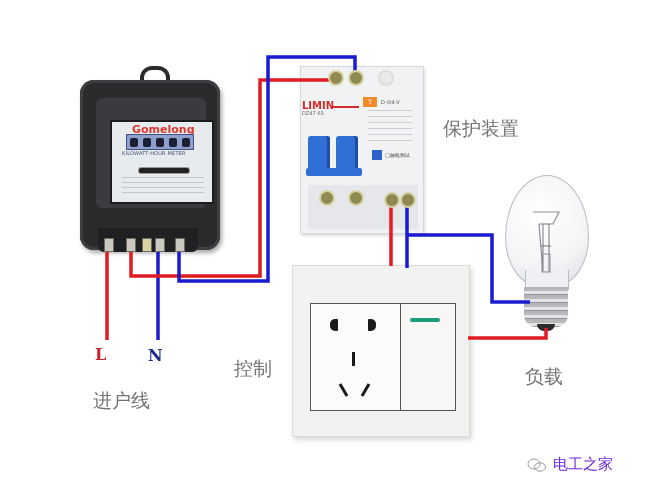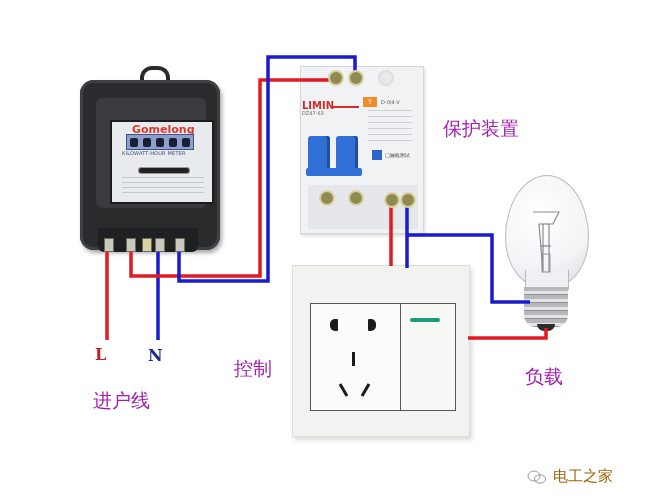--- a/index.html
+++ b/index.html
@@ -53,28 +53,28 @@
   .bulb-glass { left:505px; top:175px; width:82px; height:110px; z-index:2;
                 background: radial-gradient(circle at 40% 35%, #ffffff 0%, #f3f4f6 60%, #d8dadf 100%);
                 border:1px solid #b8bbc2; border-radius:50% 50% 42% 42% / 56% 56% 44% 44%; }
   .bulb-neck { left:525px; top:270px; width:42px; height:20px; background:#eef0f3; border-left:1px solid #b8bbc2; border-right:1px solid #b8bbc2; z-index:2; }
   .bulb-base { left:524px; top:287px; width:44px; height:40px; z-index:3; border-radius:0 0 12px 12px;
                background: repeating-linear-gradient(to bottom, #b6b8bc 0 4px, #e3e4e6 4px 7px, #8f9196 7px 8px); }
   .bulb-tip { left:537px; top:324px; width:18px; height:7px; background:#2b2b2b; border-radius:0 0 8px 8px; z-index:3; }
   .filament { left:527px; top:210px; width:38px; height:65px; z-index:3; }
 
   
-  .label { z-index:8; color:#a21caf; font-size:19px; }
+  .label { z-index:8; color:#737373; font-size:19px; }
   .label-L { left:95px; top:345px; color:#c8202a; font-size:16px; font-weight:bold; font-family:"DejaVu Serif", serif; }
   .label-N { left:148px; top:346px; color:#1f2a8a; font-size:16px; font-weight:bold; font-family:"DejaVu Serif", serif; }
   .label-incoming { left:93px; top:388px; }
   .label-control { left:234px; top:356px; }
   .label-protect { left:443px; top:116px; }
   .label-load { left:525px; top:364px; }
-  .watermark { left:527px; top:455px; z-index:8; display:flex; align-items:center; gap:6px; color:#a16207; font-size:15px;margin-top:12px; }
+  .watermark { left:527px; top:455px; z-index:8; display:flex; align-items:center; gap:6px; color:#6d28d9; font-size:15px; }
   .wm-icon { width:20px; height:14px; }
 </style>
 </head>
 <body>
 
 <div class="abs meter-hook"></div>
 <div class="abs meter-body"></div>
 <div class="abs meter-face"></div>
 <div class="abs meter-window"></div>
 <div class="abs meter-brand">Gomelong</div>

